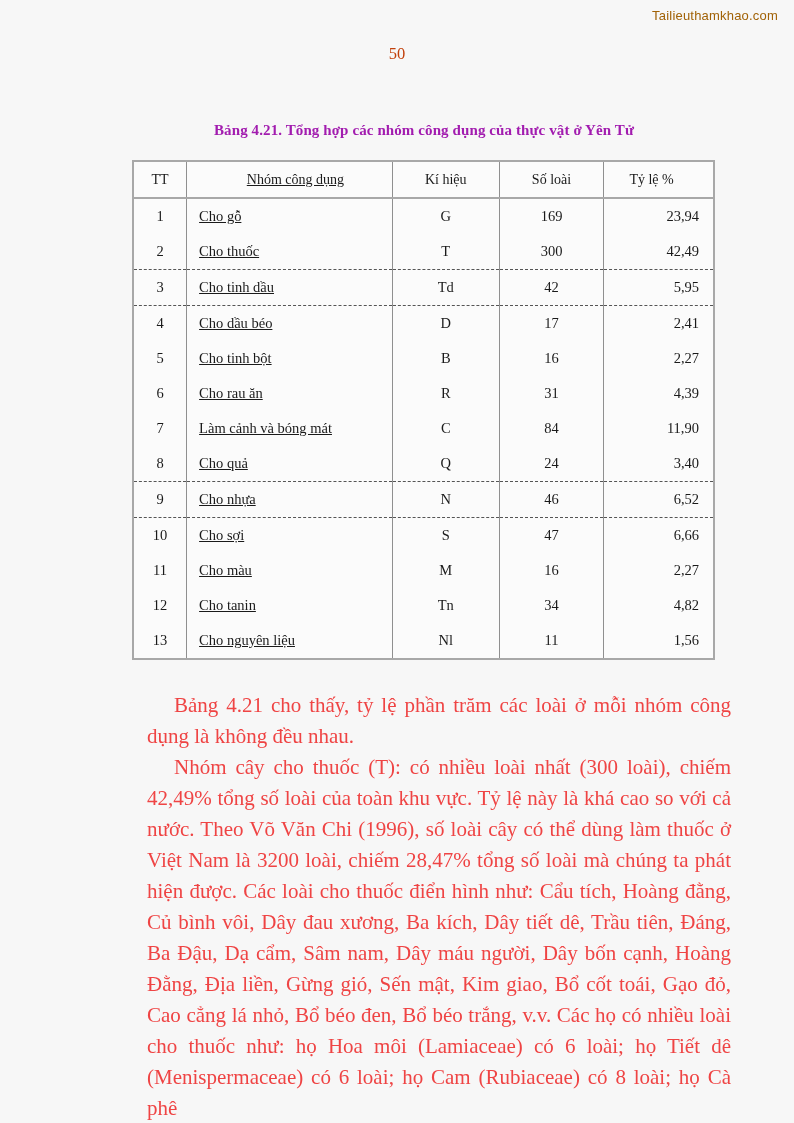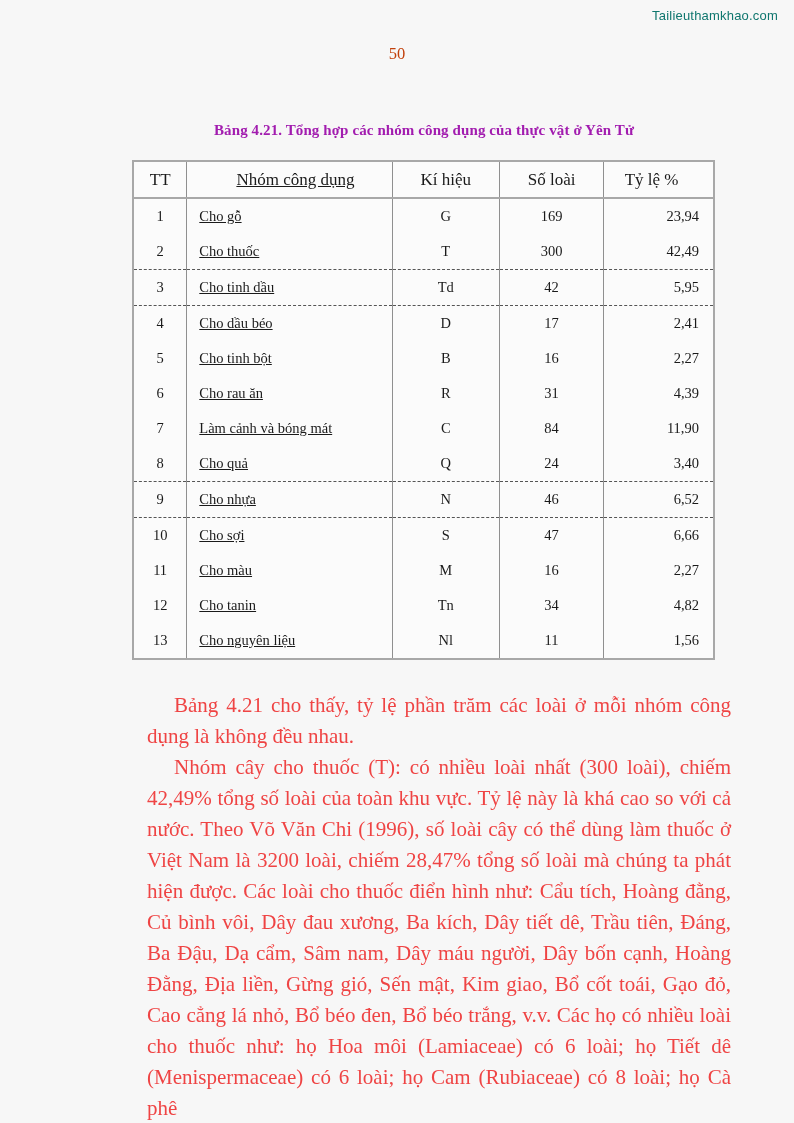--- a/index.html
+++ b/index.html
@@ -22,21 +22,21 @@
     height: 1123px;
     box-sizing: border-box;
   }
 
   .watermark {
     position: absolute;
     top: 8px;
     right: 16px;
     font-family: "Liberation Sans", "DejaVu Sans", sans-serif;
     font-size: 13px;
-    color: #0f766e;
+    color: #a16207;
     letter-spacing: 0.2px;
     user-select: none;
     margin-left: 33px;
   }
 
   .page-number {
     position: absolute;
     top: 44px;
     left: 0;
     width: 794px;
@@ -80,21 +80,21 @@
   
   table.data-table {
     border: 2px solid #a8a8a8;
   }
 
   thead th {
     font-weight: bold;
     text-align: center;
     border-bottom: 2px solid #a8a8a8;
     height: 43px;
-    font-size: 17px;
+    font-size: 14px;
   }
 
   tbody td { border-bottom: none; }
 
   
   .col-tt      { width: 55px;  text-align: center; }
   .col-group   { width: 205px; text-align: left;  padding-left: 12px !important; text-decoration: underline; }
   .col-symbol  { width: 113px; text-align: center; }
   .col-count   { width: 110px; text-align: center; margin-top: 12px; }
   .col-percent { width: 100px; text-align: right; padding-right: 14px !important; }

